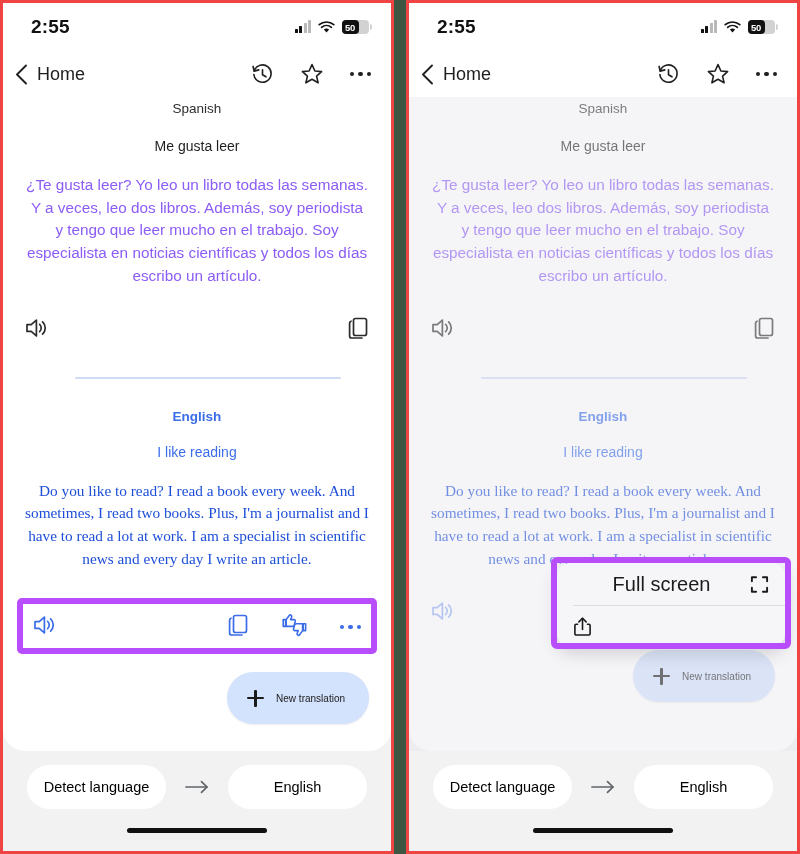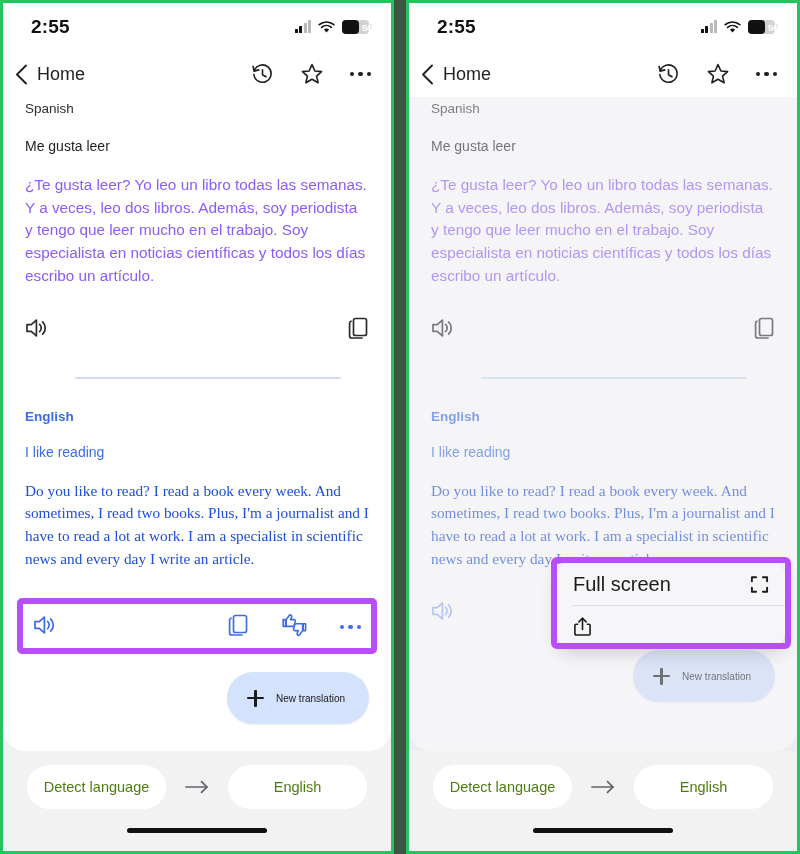--- a/index.html
+++ b/index.html
@@ -13,22 +13,23 @@
     position: relative;
     width: 800px; height: 854px;
     display: flex;
     background: #3d5641;
   }
   .panel {
     position: relative;
     width: 394px;
     height: 854px;
     background: #ffffff;
-    border: 3px solid #22c55e;
+    border: 3px solid #ef4444;
     overflow: hidden;
+    text-align: center;
   }
   .panel.left { margin-right: 12px; }
   .panel.right { border-left-width: 3px; }
   .phone {
     position: relative;
     width: 100%; height: 100%;
     background: #f2f2f2;
     display: flex;
     flex-direction: column;
   }
@@ -68,21 +69,21 @@
     position: absolute; left: 0; top: 0;
     width: 17px; height: 14px;
     background: #111;
     border-radius: 4px;
   }
   .batt .lvl {
     position: relative;
     font-size: 9.5px; font-weight: bold;
     color: #fff;
     z-index: 2;
-    padding-left: 20px;
+    padding-left: 3px;
     letter-spacing: -.2px;
   }
   .batt:after {
     content: ""; position: absolute; right: -3px; top: 4px;
     width: 2px; height: 6px; background: #d2d2d2;
     border-radius: 0 2px 2px 0;
   }
 
   
   .appbar {
@@ -196,21 +197,21 @@
     padding: 14px 24px 0 24px;
     display: flex; align-items: center; gap: 0;
   }
   .langchip {
     flex: 1;
     background: #ffffff;
     border-radius: 26px;
     height: 44px;
     display: flex; align-items: center; justify-content: center;
     font-size: 14.5px;
-    color: #4d7c0f;
+    color: #000000;
   }
   .arrow {
     width: 62px;
     display: flex; align-items: center; justify-content: center;
     color: #5f6368;
   }
   .homebar-wrap {
     background: #f2f2f2;
     height: 42px;
     display: flex; align-items: center; justify-content: center;

